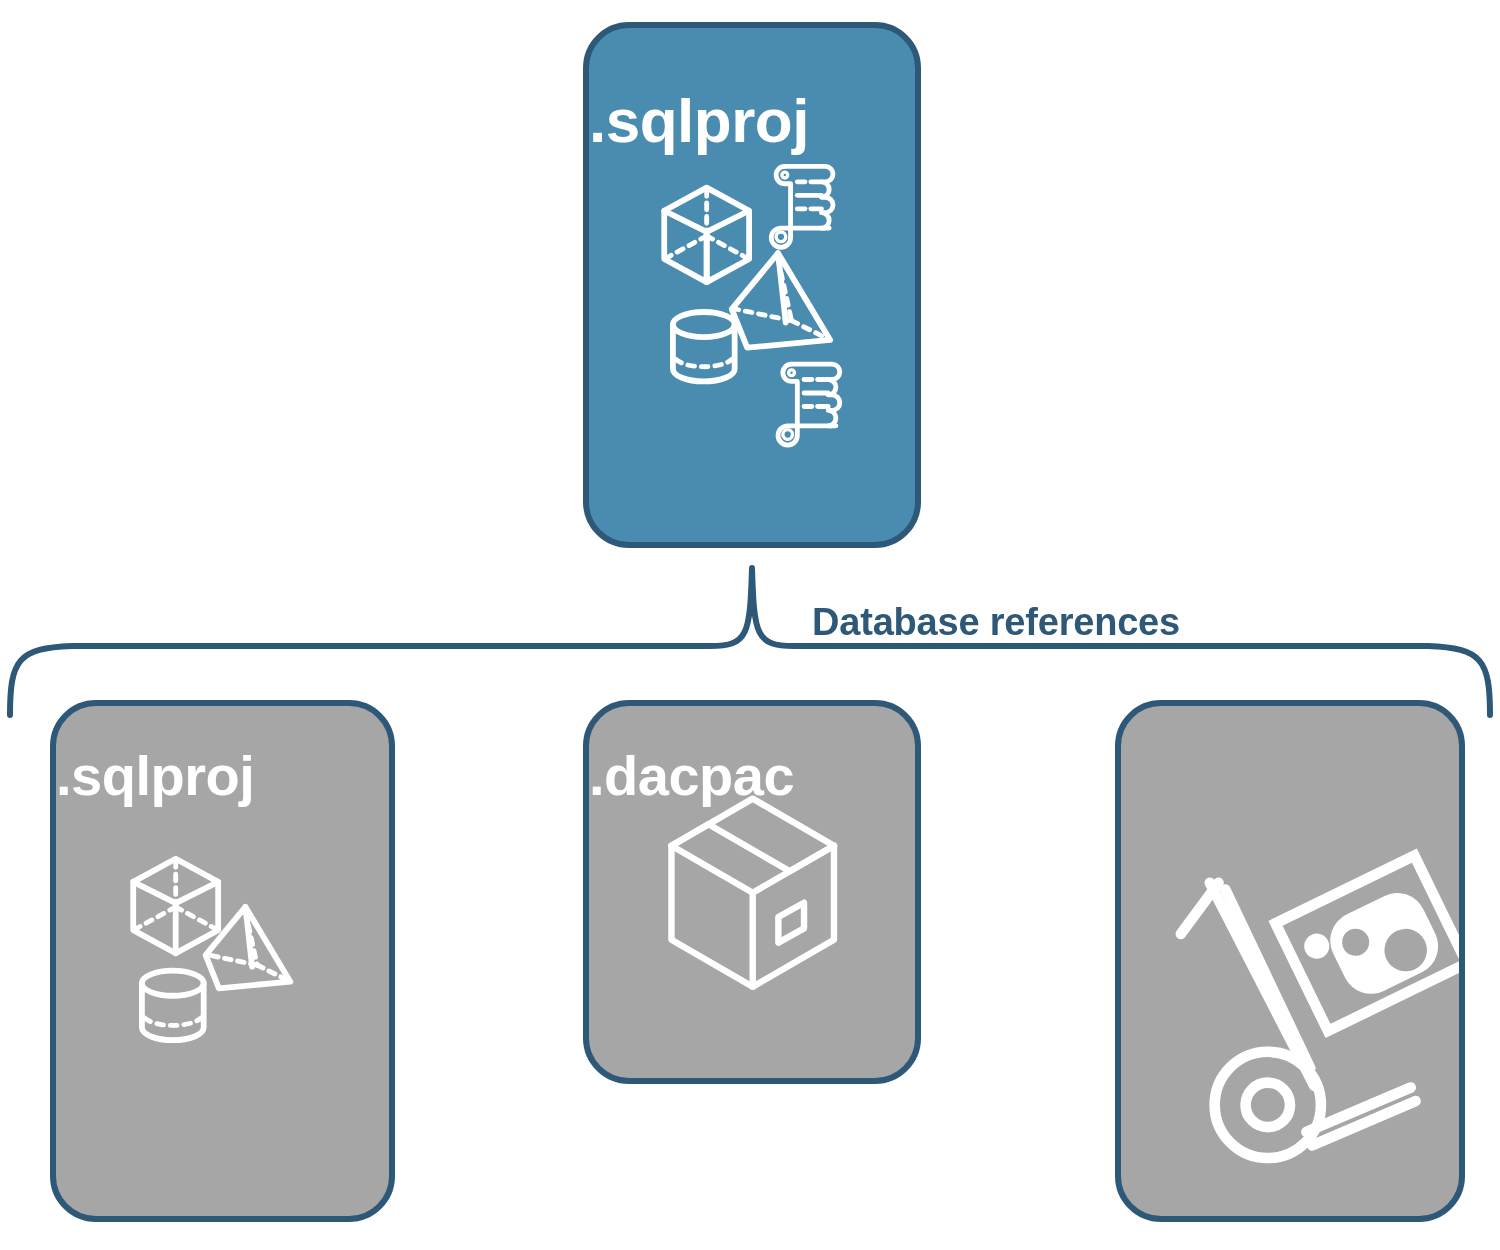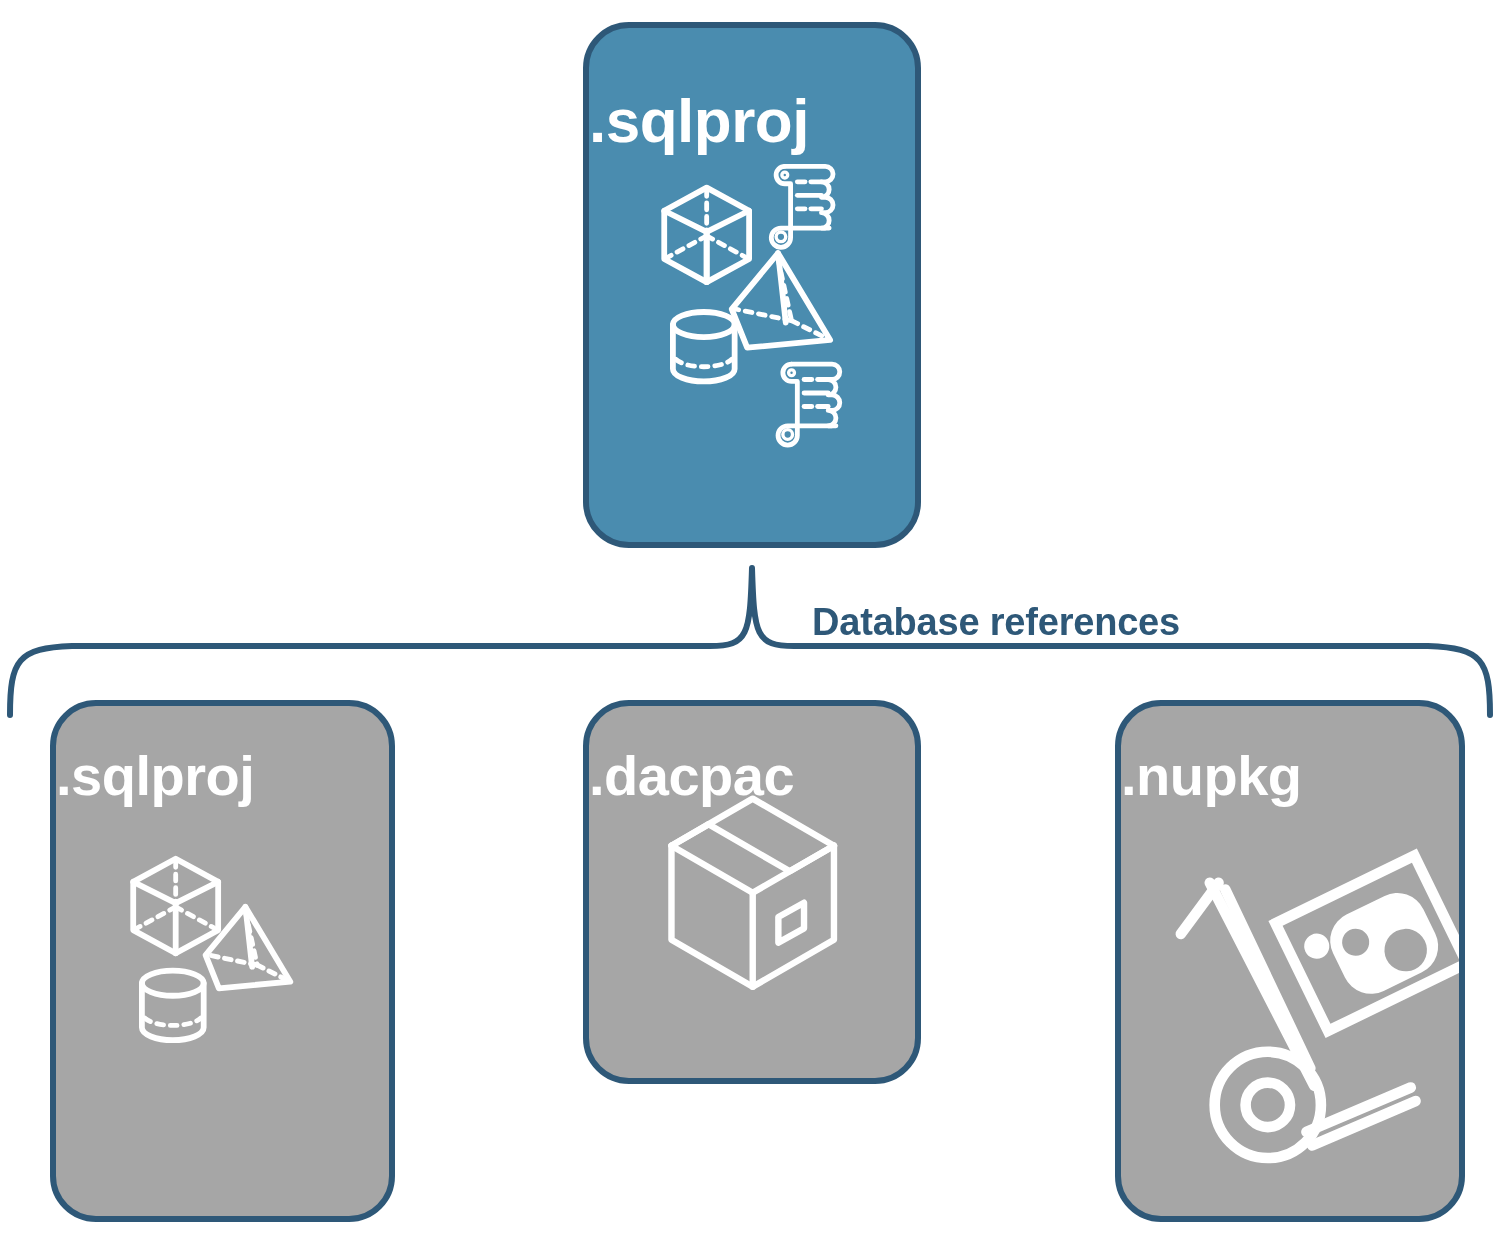--- a/index.html
+++ b/index.html
@@ -188,21 +188,20 @@
         <polyline points="52,36 166,102 228,66"></polyline>
         <polyline points="52,36 0,66"></polyline>
         <polyline points="166,102 166,168" stroke-width="0"></polyline>
 
         <polygon points="150,166 186,146 186,182 150,202" stroke-width="9"></polygon>
       </g>
     </svg>
   </div>
 
   <div class="card card-gray" id="card-nupkg">
-    <div class="card-title">.nupkg</div>
 
     <svg class="card-icons" viewBox="0 0 350 522">
       <g fill="none" stroke="#ffffff" stroke-width="11" stroke-linejoin="round" stroke-linecap="round">
 
         <line x1="62" y1="233" x2="101" y2="180"></line>
 
         <line x1="92" y1="180" x2="200" y2="390"></line>
 
         <line x1="108" y1="187" x2="196" y2="372"></line>
 

